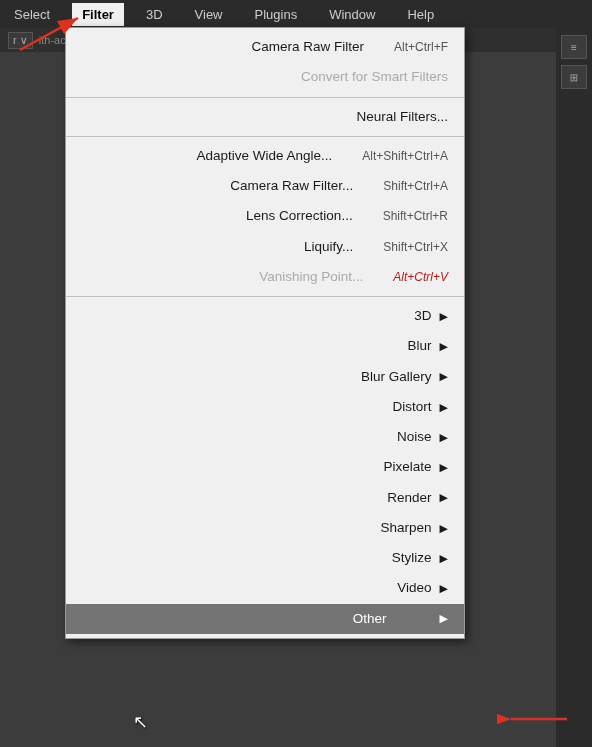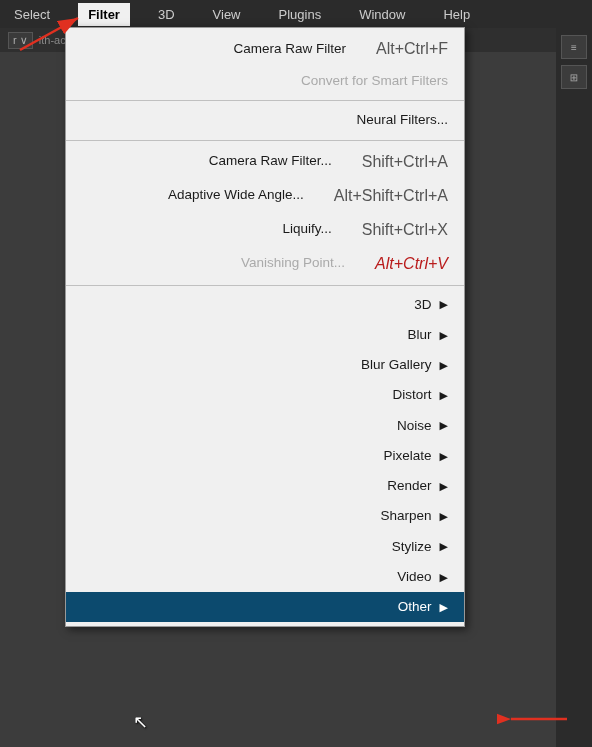--- a/index.html
+++ b/index.html
@@ -24,21 +24,21 @@
 
     
     .menu-bar {
       position: absolute;
       top: 0; left: 0;
       width: 592px;
       height: 28px;
       background: #2b2b2b;
       display: flex;
       align-items: center;
-      gap: 18px;
+      gap: 12px;
       padding: 0 4px;
       z-index: 10;
     }
     .menu-bar-item {
       color: #cccccc;
       padding: 4px 10px;
       font-size: 13px;
       cursor: pointer;
     }
     .menu-bar-item.active {
@@ -69,27 +69,28 @@
       white-space: nowrap;
       font-size: 13.5px;
       line-height: 1.5;
     }
     .menu-item.disabled {
       color: #aaaaaa;
       cursor: default;
       padding-left: 17px;
     }
     .menu-item.highlighted {
-      background: #0c4a6e;
+      background: #737373;
       color: #ffffff;
+      gap: 45px;
     }
 
     .menu-item .shortcut {
       color: #555;
-      font-size: 16px;
+      font-size: 12px;
       margin-left: 30px;
     }
 
     .menu-item .submenu-arrow {
       font-size: 11px;
       margin-left: 8px;
     }
 
     .menu-separator {
       height: 1px;
@@ -219,26 +220,30 @@
   <div>
     <div class="menu-item">
       <span>Neural Filters...</span>
     </div>
   </div>
 
   <div class="menu-separator"></div>
 
   <div>
     <div class="menu-item">
+      <span>Adaptive Wide Angle...</span>
+      <span class="shortcut">Alt+Shift+Ctrl+A</span>
+    </div>
+    <div class="menu-item">
       <span>Camera Raw Filter...</span>
       <span class="shortcut">Shift+Ctrl+A</span>
     </div>
     <div class="menu-item">
-      <span>Adaptive Wide Angle...</span>
-      <span class="shortcut">Alt+Shift+Ctrl+A</span>
+      <span>Lens Correction...</span>
+      <span class="shortcut">Shift+Ctrl+R</span>
     </div>
     <div class="menu-item">
       <span>Liquify...</span>
       <span class="shortcut">Shift+Ctrl+X</span>
     </div>
     <div class="menu-item disabled">
       <span>Vanishing Point...</span>
       <span class="shortcut" style="color:#b91c1c;font-style:italic;">Alt+Ctrl+V</span>
     </div>
   </div>

